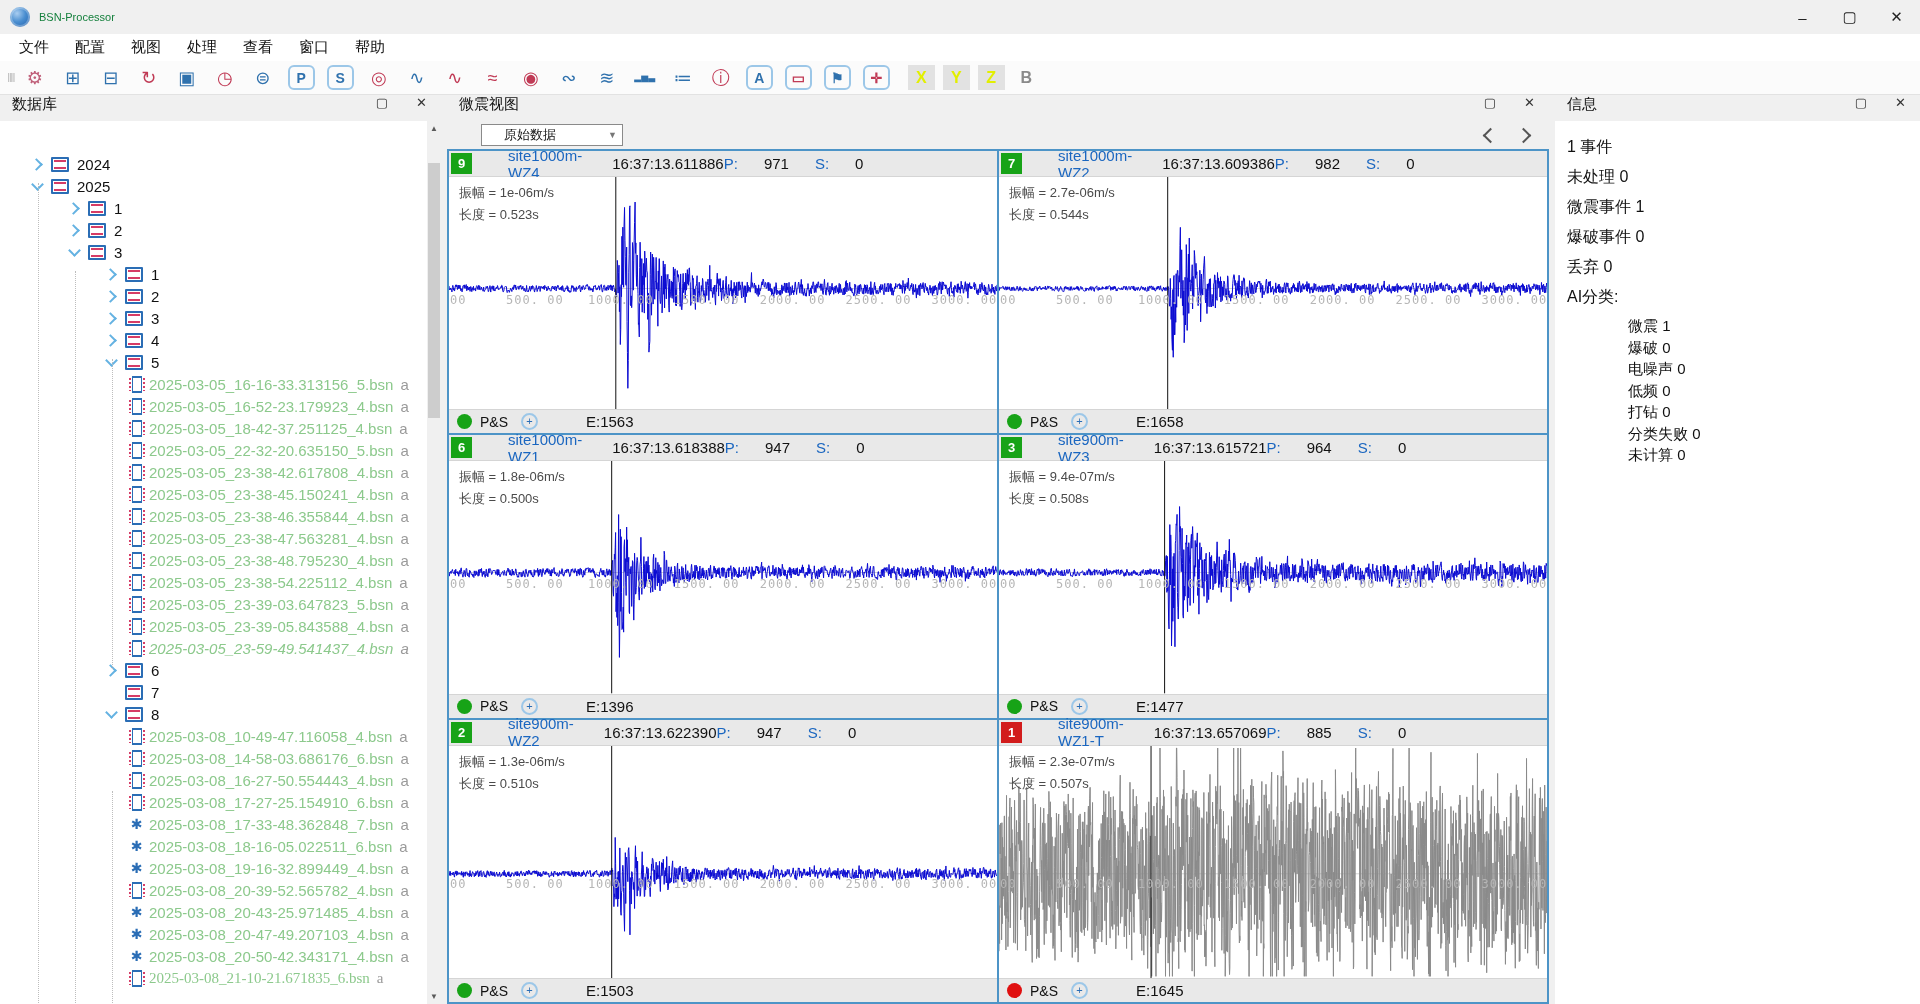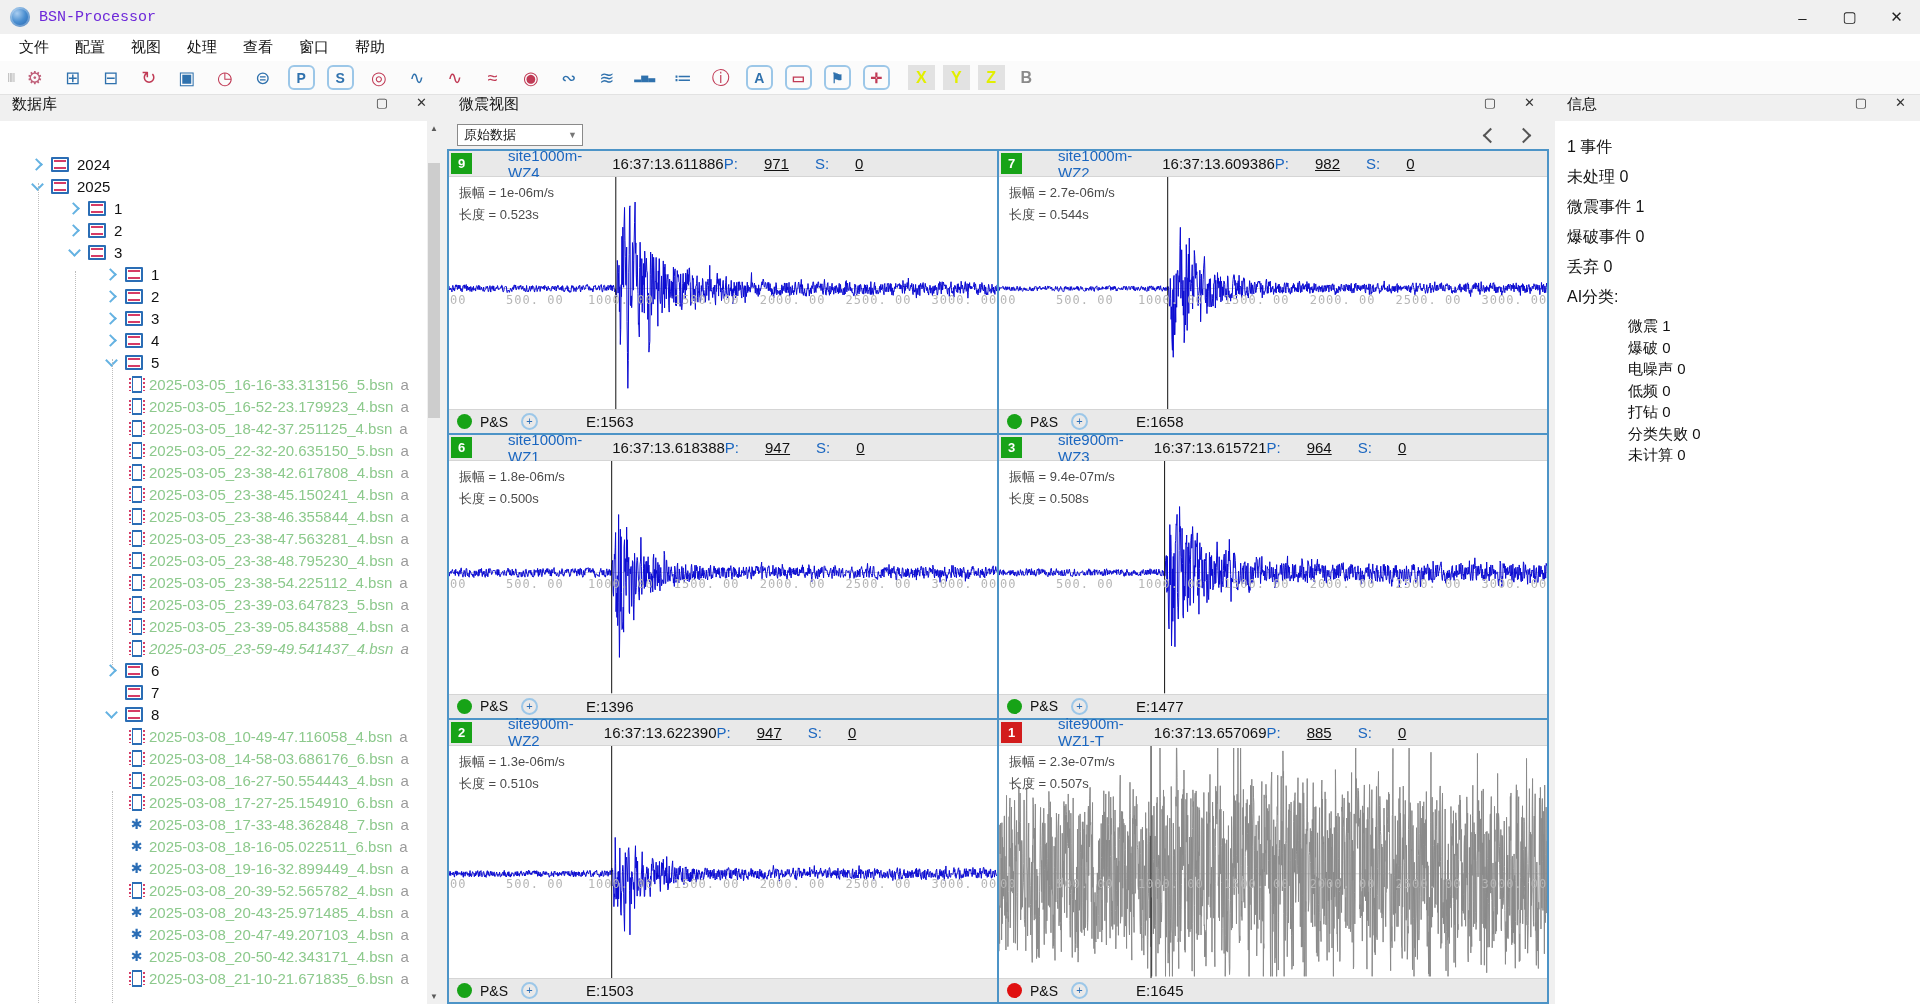--- a/index.html
+++ b/index.html
@@ -4,21 +4,21 @@
 <style>
   html,body{margin:0;padding:0;}
   body{width:1920px;height:1004px;overflow:hidden;background:#f0f0f0;
        font-family:"Liberation Sans",sans-serif;color:#111;-webkit-font-smoothing:antialiased;}
 
   
   .titlebar{height:34px;display:flex;align-items:center;background:#f0f0f0;}
   .app-icon{width:20px;height:20px;border-radius:50%;margin:0 9px 0 10px;
             background:radial-gradient(circle at 35% 32%,#a9cdf0 0%,#4a8ed0 45%,#1a5aa8 100%);
             box-shadow:inset 0 0 0 2px rgba(255,255,255,.28);}
-  .title-text{font-size:15px;color:#6d28d9;font-family:Liberation Mono, monospace;}
+  .title-text{font-size:11px;color:#15803d;}
   .win-controls{margin-left:auto;display:flex;height:100%;}
   .win-btn{width:47px;display:flex;align-items:center;justify-content:center;font-size:15px;color:#222;}
 
   
   .menubar{height:27px;background:#ffffff;display:flex;align-items:center;padding-left:6px;}
   .menu-item{padding:0 13px;font-size:15px;height:100%;display:flex;align-items:center;color:#111;}
 
   
   .toolbar{height:33px;background:#fbfbfb;border-bottom:1px solid #e2e2e2;display:flex;align-items:center;padding-left:5px;}
   .grip{color:#bcbcbc;font-size:13px;margin:0 8px 0 2px;letter-spacing:-2px;}
@@ -65,38 +65,38 @@
   .guide{position:absolute;width:0;border-left:1px dotted #bdbdbd;}
 
   .vscroll{position:absolute;top:26px;right:0;bottom:0;width:14px;background:#f0f0f0;}
   .vs-arrow{height:15px;display:flex;align-items:center;justify-content:center;font-size:8px;color:#5a5a5a;}
   .vs-arrow.down{position:absolute;bottom:0;left:0;right:0;}
   .vs-thumb{position:absolute;left:1px;right:1px;top:42px;height:255px;background:#cdcdcd;}
 
   
   .center-dock{width:1102px;display:flex;flex-direction:column;background:#f0f0f0;}
   .subbar{height:28px;background:#f0f0f0;display:flex;align-items:center;padding:0 10px;}
-  .data-select{width:118px;height:20px;background:#fff;border:1px solid #8a8a8a;display:flex;align-items:center;font-size:13px;padding-left:6px;color:#111;}
+  .data-select{width:118px;height:20px;background:#fff;border:1px solid #8a8a8a;display:flex;align-items:center;font-size:13px;padding-left:22px;color:#111;margin-left:24px;}
   .ds-caret{margin-left:auto;color:#777;font-size:9px;padding-right:5px;}
   .nav{margin-left:auto;display:flex;gap:22px;padding-right:10px;align-items:center;}
   .nav-chev{width:9px;height:9px;border-left:2px solid #555;border-bottom:2px solid #555;display:inline-block;}
   .nav-chev.prev{transform:rotate(45deg);}
   .nav-chev.next{transform:rotate(-135deg);}
 
   .grid{flex:1;display:grid;grid-template-columns:1fr 1fr;grid-template-rows:1fr 1fr 1fr;
         gap:2px;background:#4d94c7;border:2px solid #4d94c7;min-height:0;}
   .panel{background:#fff;display:flex;flex-direction:column;min-height:0;min-width:0;}
   .phead{height:25px;flex:none;background:#e9e9e9;border-bottom:1px solid #d5d5d5;display:flex;align-items:center;font-size:15px;padding-right:148px;}
   .badge{width:21px;height:21px;margin-left:2px;color:#fff;font-weight:bold;font-size:13px;display:flex;align-items:center;justify-content:center;flex:none;}
   .station{color:#1a66c0;margin-left:36px;}
   .ptime{color:#111;margin-left:30px;}
   .plab,.slab{color:#1a66c0;}
   .plab{margin-left:auto;}
   .slab{margin-left:26px;}
-  .pval,.sval{color:#111;margin-left:26px;text-decoration:underline;}
+  .pval,.sval{color:#111;margin-left:26px;}
   .plot{flex:1;position:relative;overflow:hidden;background:#fff;}
   .plot svg{position:absolute;left:0;top:0;width:100%;height:100%;}
   .amp{position:absolute;left:10px;top:7px;font-size:13px;color:#4a4a4a;}
   .len{position:absolute;left:10px;top:29px;font-size:13px;color:#4a4a4a;}
   .tick{position:absolute;transform:translateX(-50%);font-family:"DejaVu Sans Mono",monospace;font-size:12px;color:#b6b6b6;letter-spacing:1px;white-space:nowrap;}
   .tick.first{transform:none;}
   .pfoot{height:23px;flex:none;background:#e9e9e9;border-top:1px solid #d5d5d5;display:flex;align-items:center;font-size:15px;}
   .dot{width:15px;height:15px;border-radius:50%;margin-left:8px;flex:none;}
   .psl{margin-left:8px;font-size:14px;color:#111;}
   .mag{width:13px;height:13px;border:2px solid #9cc7e8;border-radius:50%;margin-left:13px;color:#2a6db5;font-size:11px;display:flex;align-items:center;justify-content:center;line-height:1;}
@@ -425,21 +425,21 @@
             <span class="fstatus">a</span>
           </span>
         </div>
         <div class="trow" style="padding-left: 124px;">
           <span class="row-inner">
             <span class="blast">✱</span>
             <span class="fname">2025-03-08_20-50-42.343171_4.bsn</span>
             <span class="fstatus">a</span>
           </span>
         </div>
-        <div class="trow" style="padding-left: 124px;">
+        <div class="trow" style="padding-left: 124px; font-family: Liberation Serif, serif;">
           <span class="row-inner">
             <span class="wicon"></span>
             <span class="fname">2025-03-08_21-10-21.671835_6.bsn</span>
             <span class="fstatus">a</span>
           </span>
         </div>
         <div class="guide" style="left: 38px; top: 62px; height: 840px;"></div>
         <div class="guide" style="left: 75px; top: 150px; height: 760px;"></div>
         <div class="guide" style="left: 112px; top: 238px; height: 310px;"></div>
         <div class="guide" style="left: 112px; top: 670px; height: 240px;"></div>

